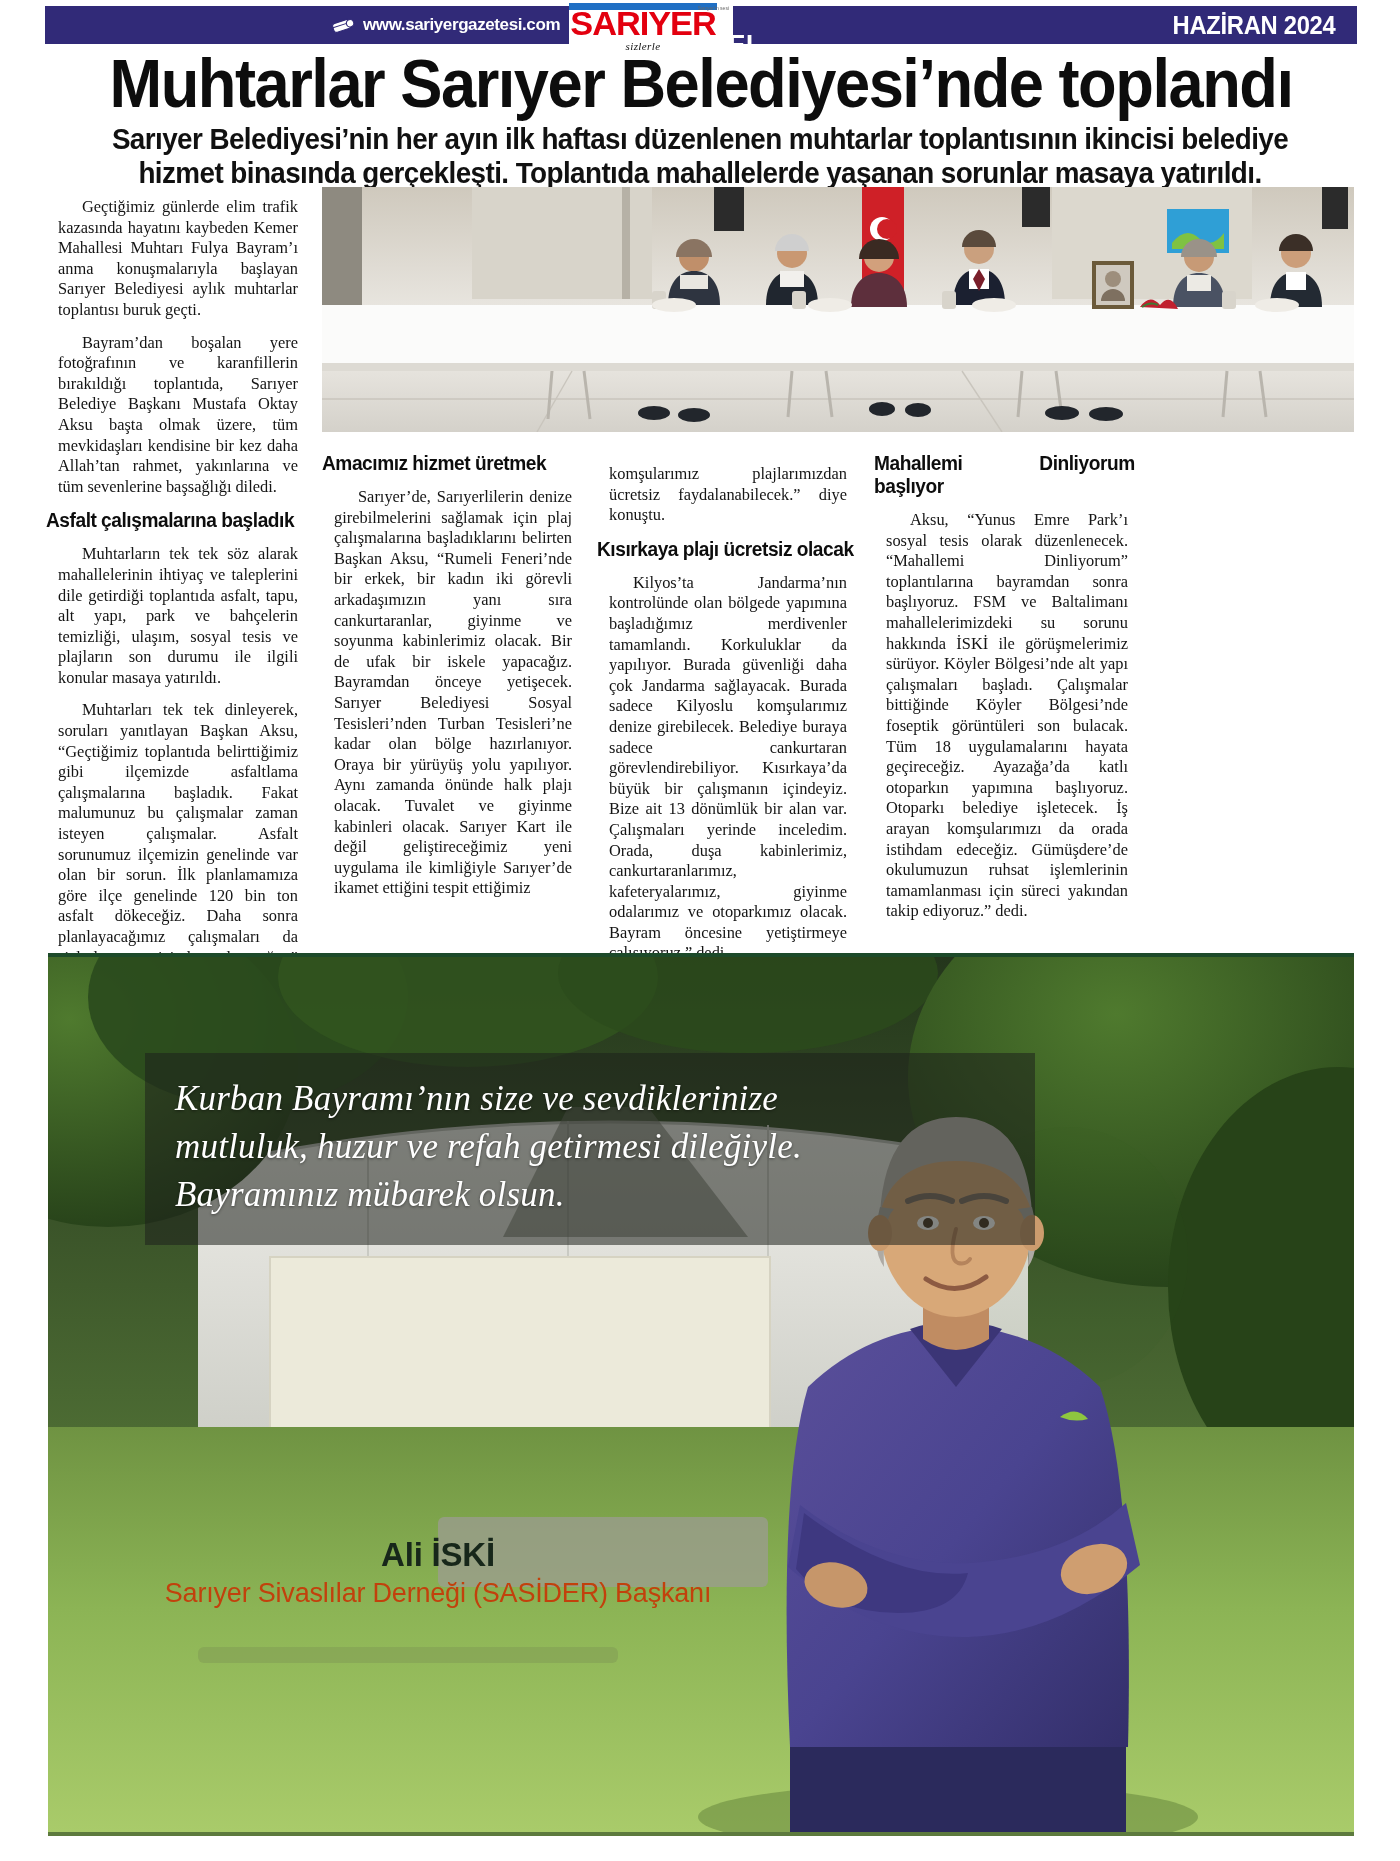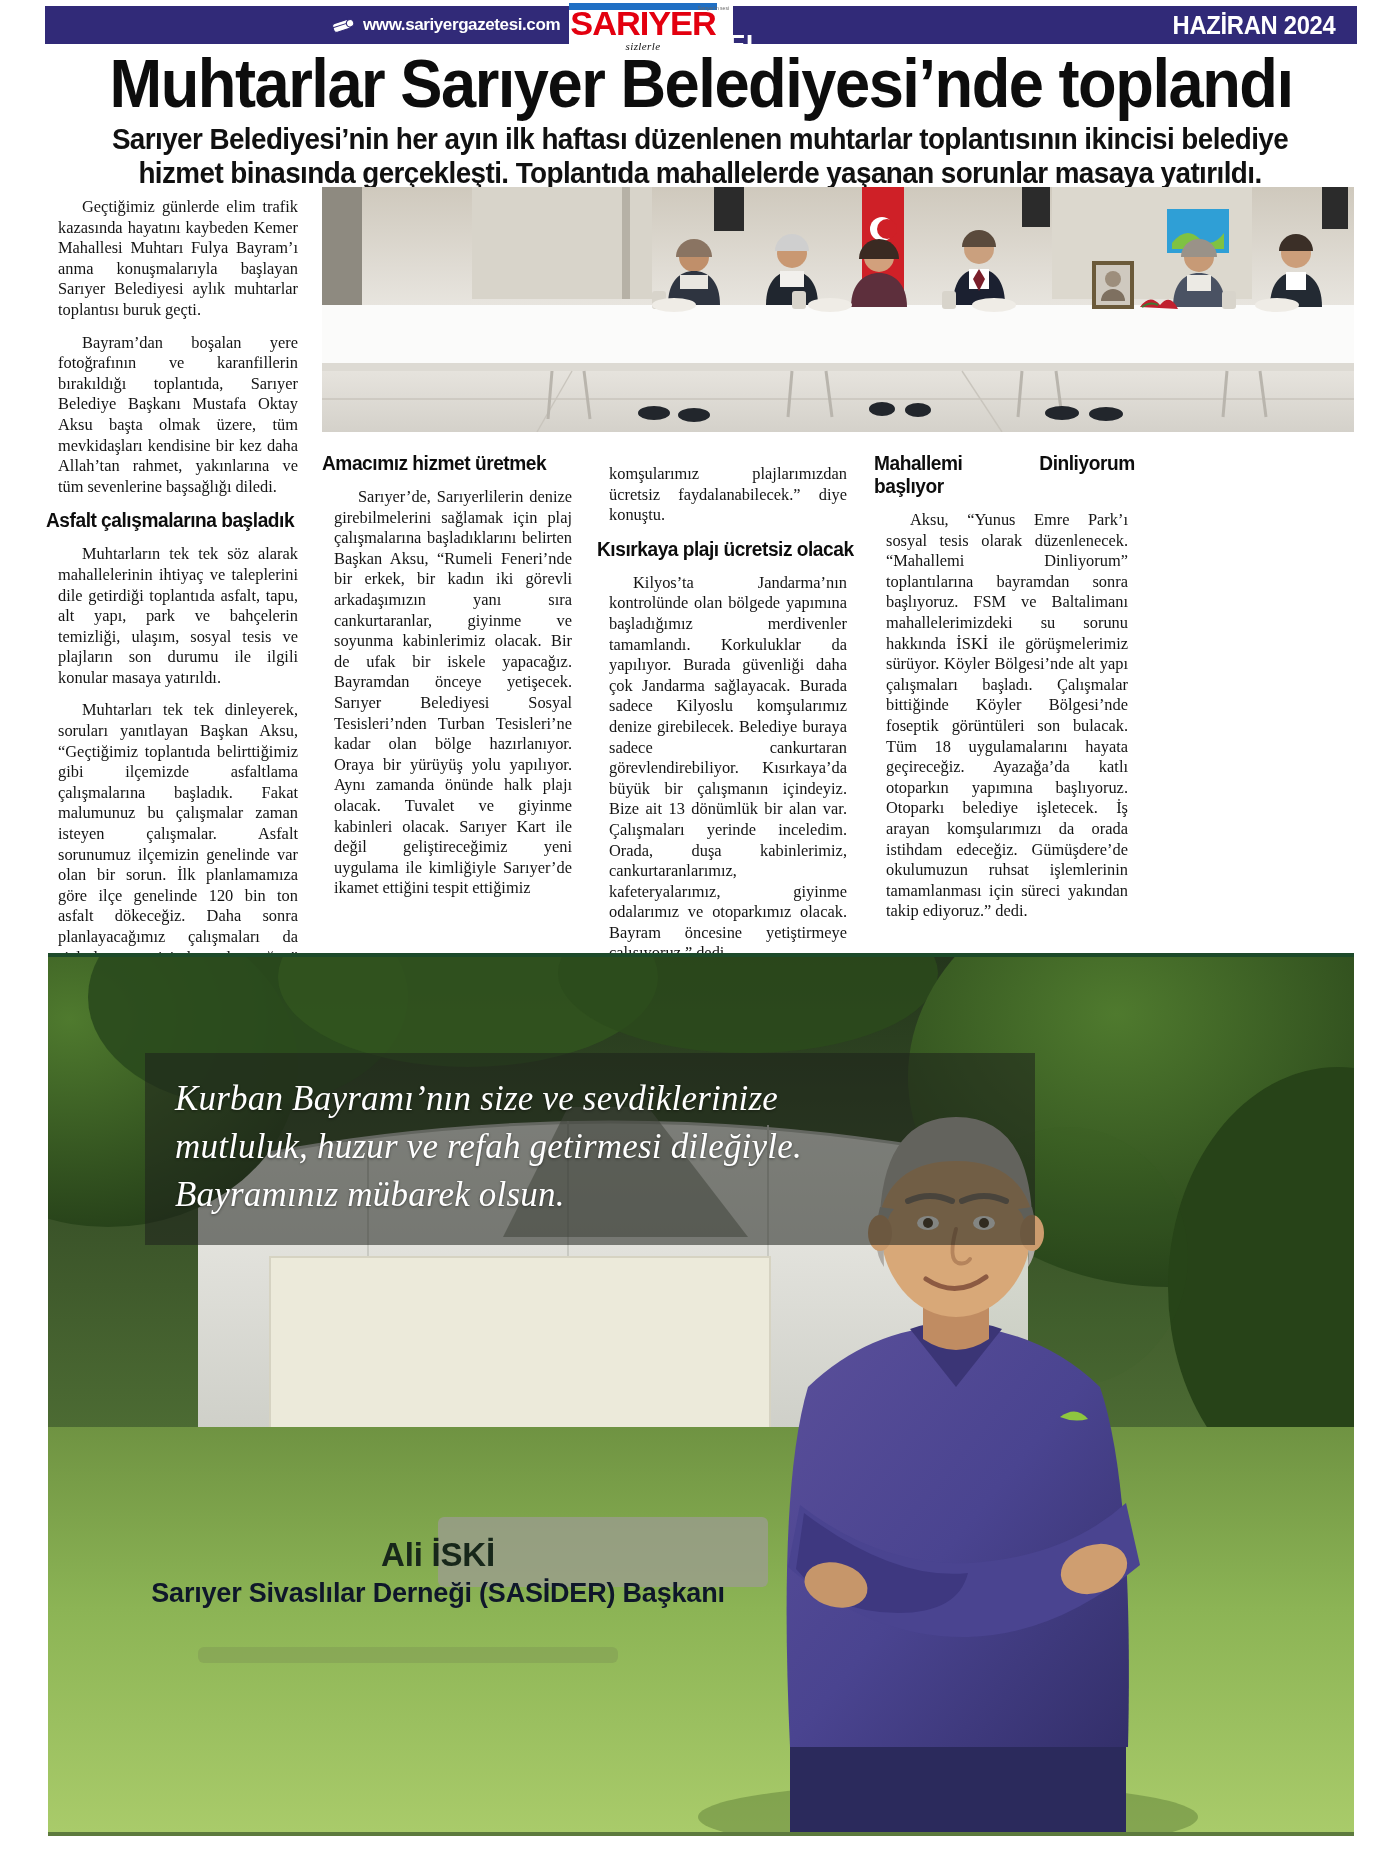--- a/index.html
+++ b/index.html
@@ -134,22 +134,22 @@
     font-size:35px;line-height:48px;text-align:left;letter-spacing:0.2px;
     text-shadow:0 1px 3px rgba(0,0,0,.45);
   }
   .ad-name{
     position:absolute;left:0;top:1488px;width:780px;text-align:center;
     font-family:"Liberation Sans",sans-serif;font-weight:bold;
     font-size:33px;color:#17271a;letter-spacing:-0.2px;
   }
   .ad-title{
     position:absolute;left:0;top:1528px;width:780px;text-align:center;
-    font-family:"Liberation Sans",sans-serif;font-weight:bold;
-    font-size:27px;color:#0f172a;letter-spacing:-0.2px;
+    font-family:"Liberation Sans",sans-serif;font-weight:normal;
+    font-size:27px;color:#c2410c;letter-spacing:-0.2px;
   }
 </style>
 </head>
 <body>
 
 <div class="page">
 
   <div class="masthead">
     <div class="page-num">22</div>
     <div class="section-name">GÜNCEL</div>

